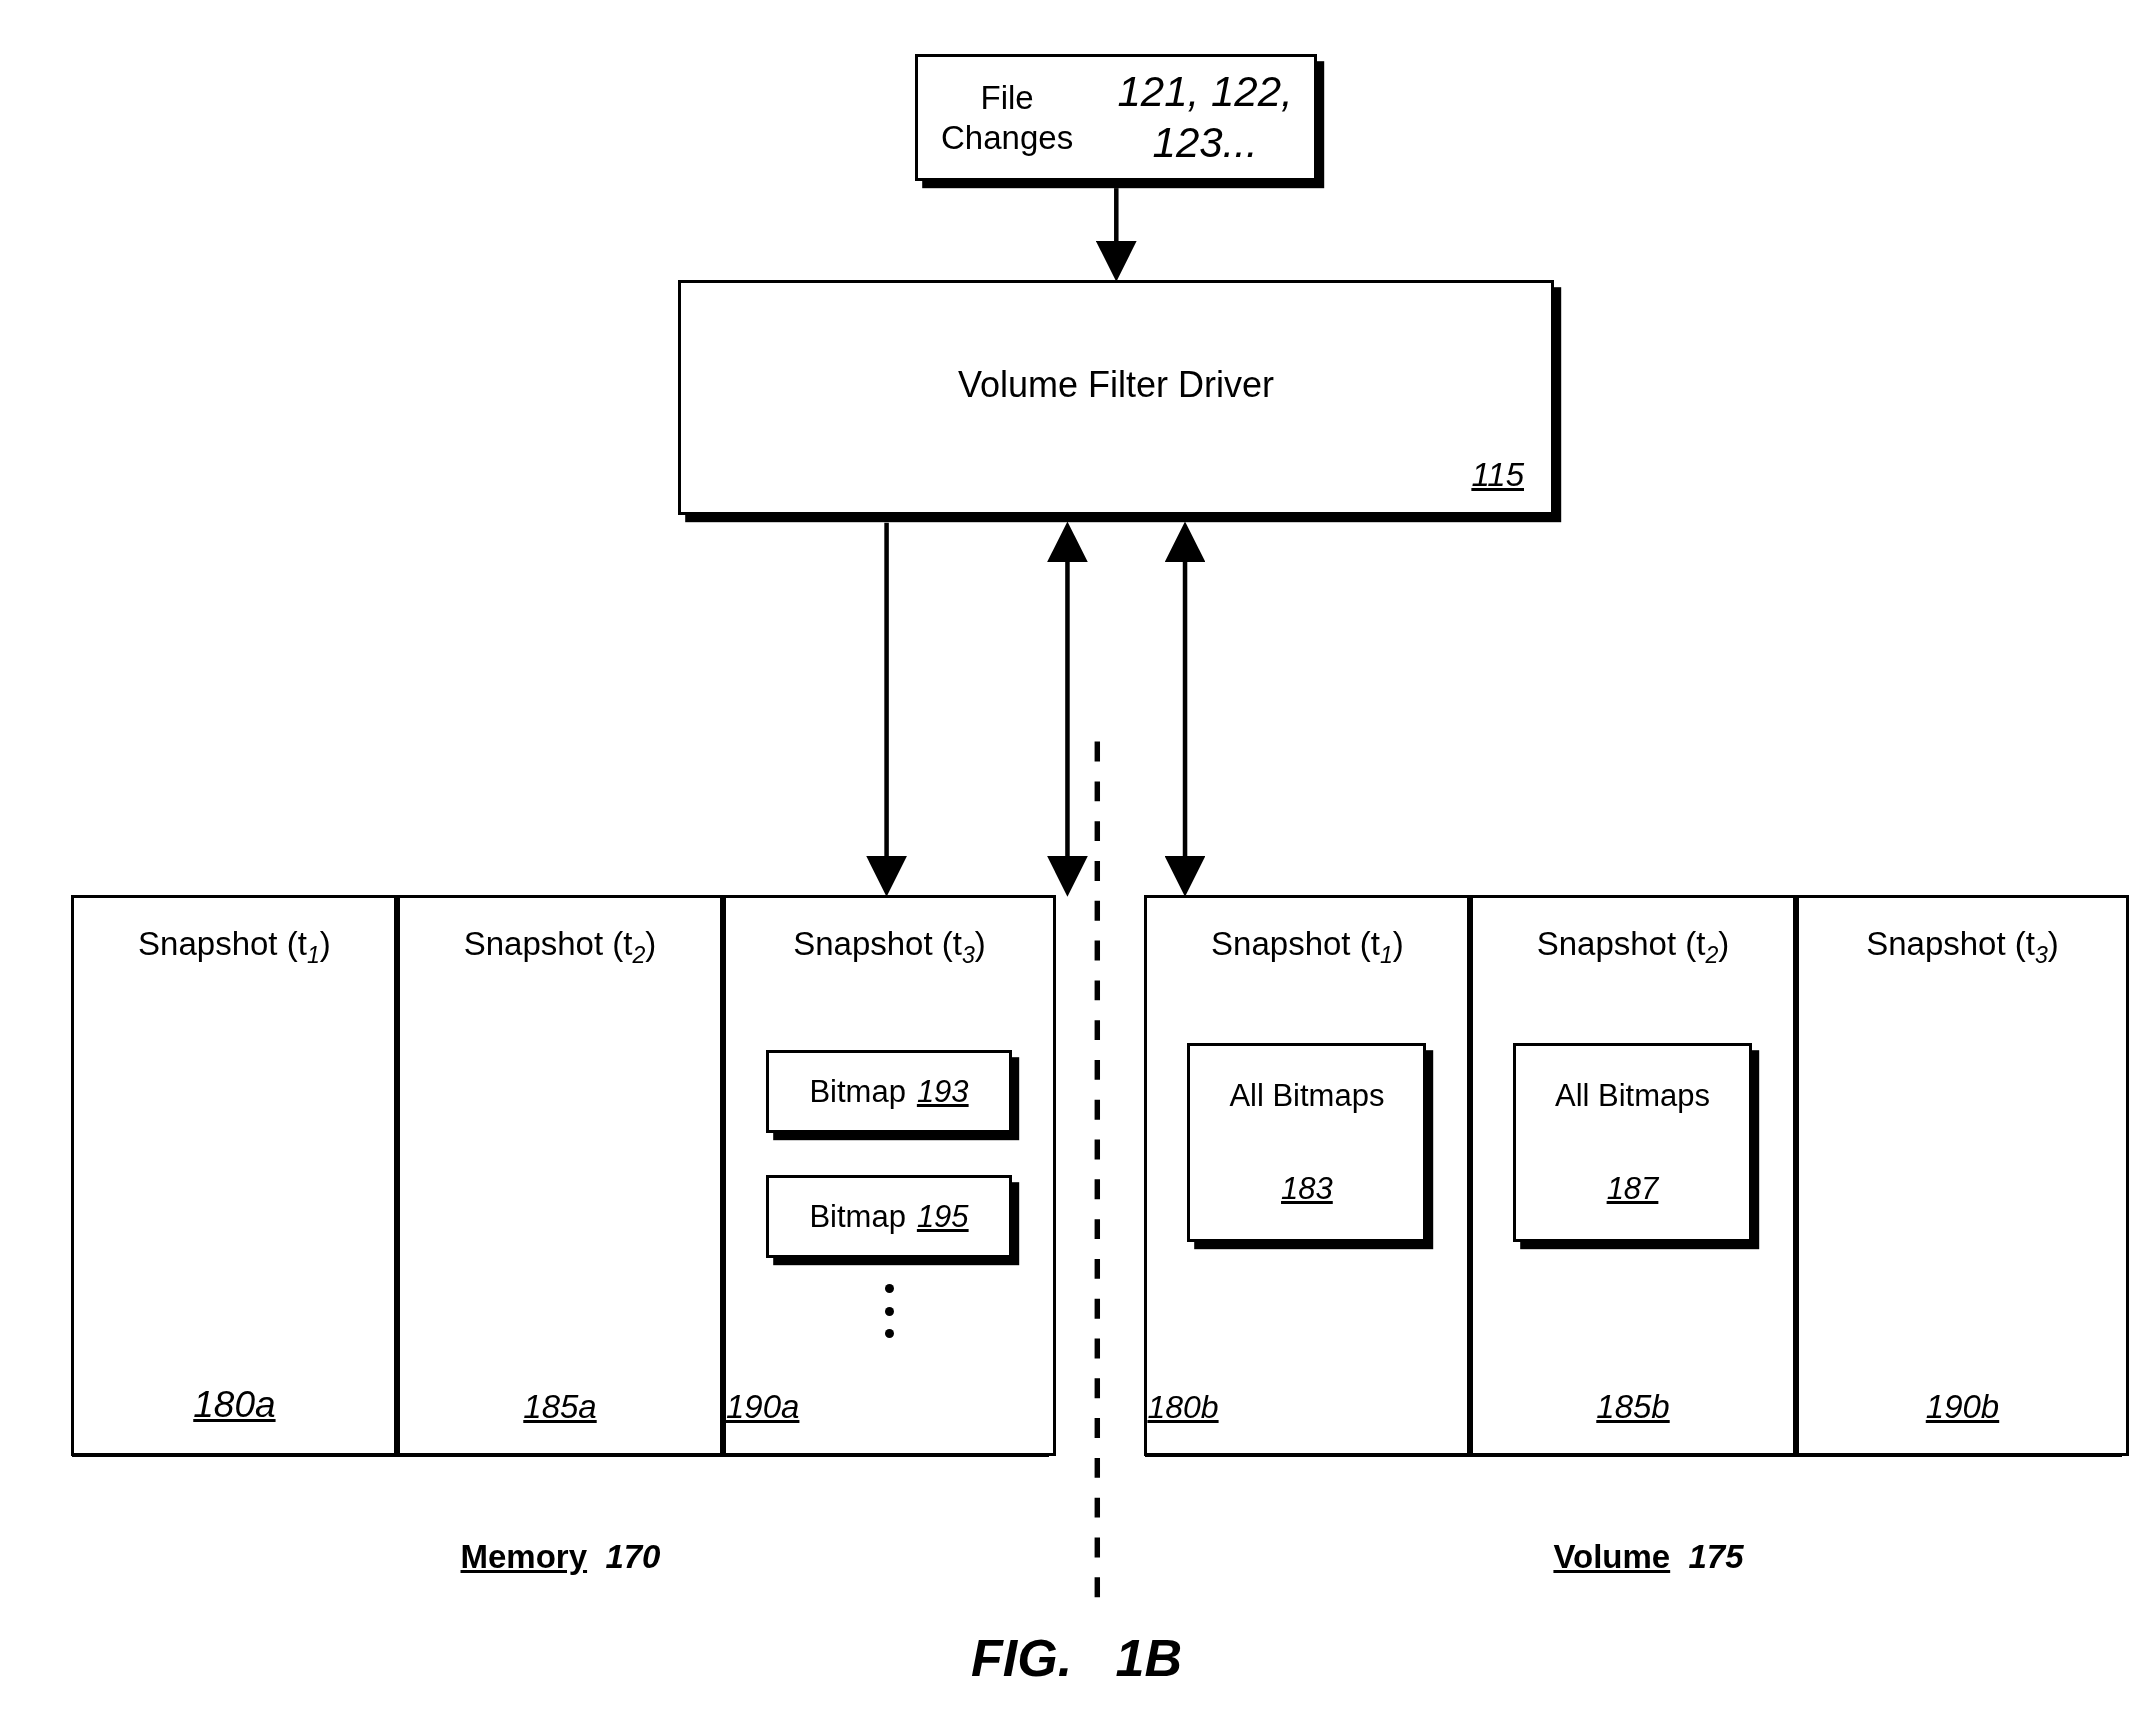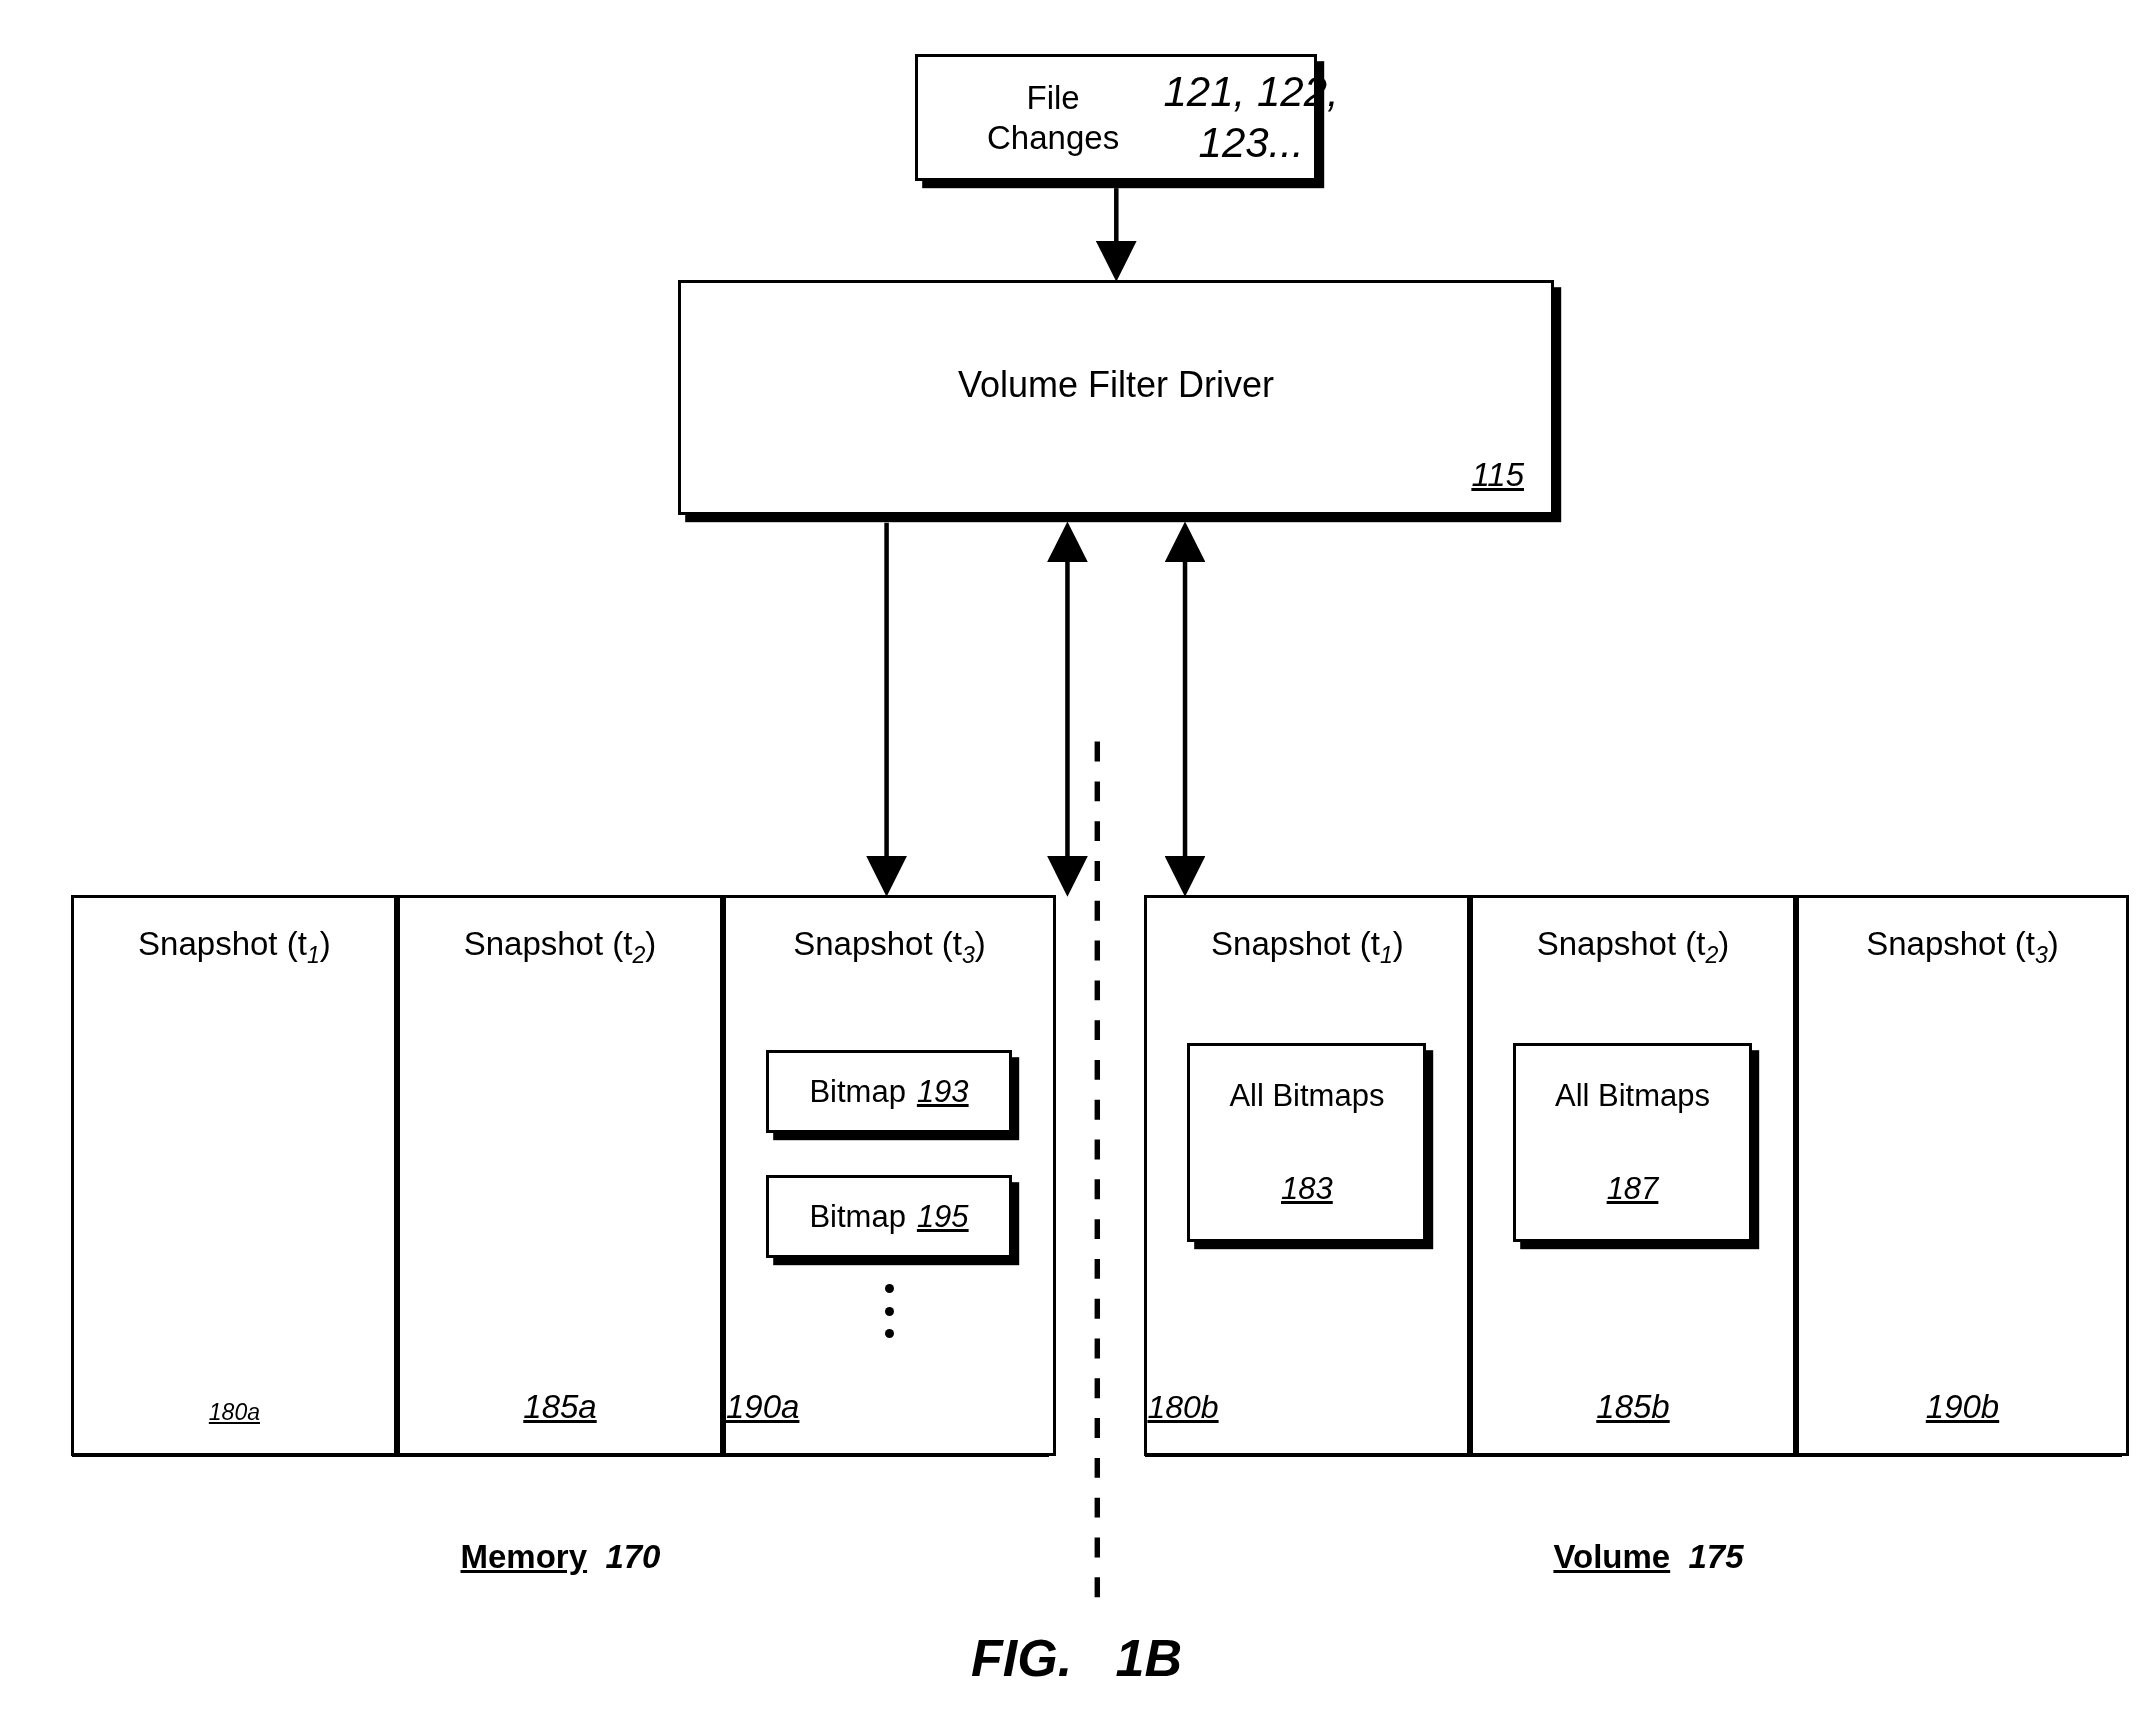--- a/index.html
+++ b/index.html
@@ -35,21 +35,21 @@
     width: 2153px;
     height: 1722px;
     pointer-events: none;
   }
 </style>
 </head>
 <body>
 
 <div class="box shadow" style="left:915px; top:54px; width:402px; height:127px;">
   <div style="display:flex; height:100%; align-items:center;">
-    <div style="flex:0 0 45%; text-align:center; font-size:33px; line-height:1.2;margin-left:46px;">
+    <div style="flex:0 0 45%; text-align:center; font-size:33px; line-height:1.2;">
       <span>File</span><br>
       <span>Changes</span>
     </div>
     <div class="italic" style="flex:0 0 55%; text-align:center; font-size:42px; line-height:1.2;">
       <span>121, 122,</span><br>
       <span>123...</span>
     </div>
   </div>
 </div>
 
@@ -57,21 +57,21 @@
   <div style="position:absolute; top:81px; left:0; width:100%; text-align:center; font-size:36px;">Volume Filter Driver</div>
   <div class="italic underline" style="position:absolute; bottom:18px; right:27px; font-size:33px;">115</div>
 </div>
 
 <div class="box" style="left:72px; top:896px; width:977px; height:561px;">
 
   <div class="box" style="left:-3.6px; top:-3.6px; width:326px; height:561px; border:3.6px solid #000;">
     <div style="position:absolute; top:27px; left:0; width:100%; text-align:center; font-size:33px;">
       <span>Snapshot  (t</span><sub class="italic">1</sub><span>)</span>
     </div>
-    <div class="italic underline" style="position:absolute; bottom:27px; left:0; width:100%; text-align:center; font-size:23px;">180a</div>
+    <div class="italic underline" style="position:absolute; bottom:27px; left:0; width:100%; text-align:center; font-size:37px;">180a</div>
   </div>
 
   <div class="box" style="left:322px; top:-3.6px; width:326px; height:561px; border:3.6px solid #000;">
     <div style="position:absolute; top:27px; left:0; width:100%; text-align:center; font-size:33px;">
       <span>Snapshot  (t</span><sub class="italic">2</sub><span>)</span>
     </div>
     <div class="italic underline" style="position:absolute; bottom:27px; left:0; width:100%; text-align:center; font-size:33px;">185a</div>
   </div>
 
   <div class="box" style="left:648px; top:-3.6px; width:333px; height:561px; border:3.6px solid #000;">

